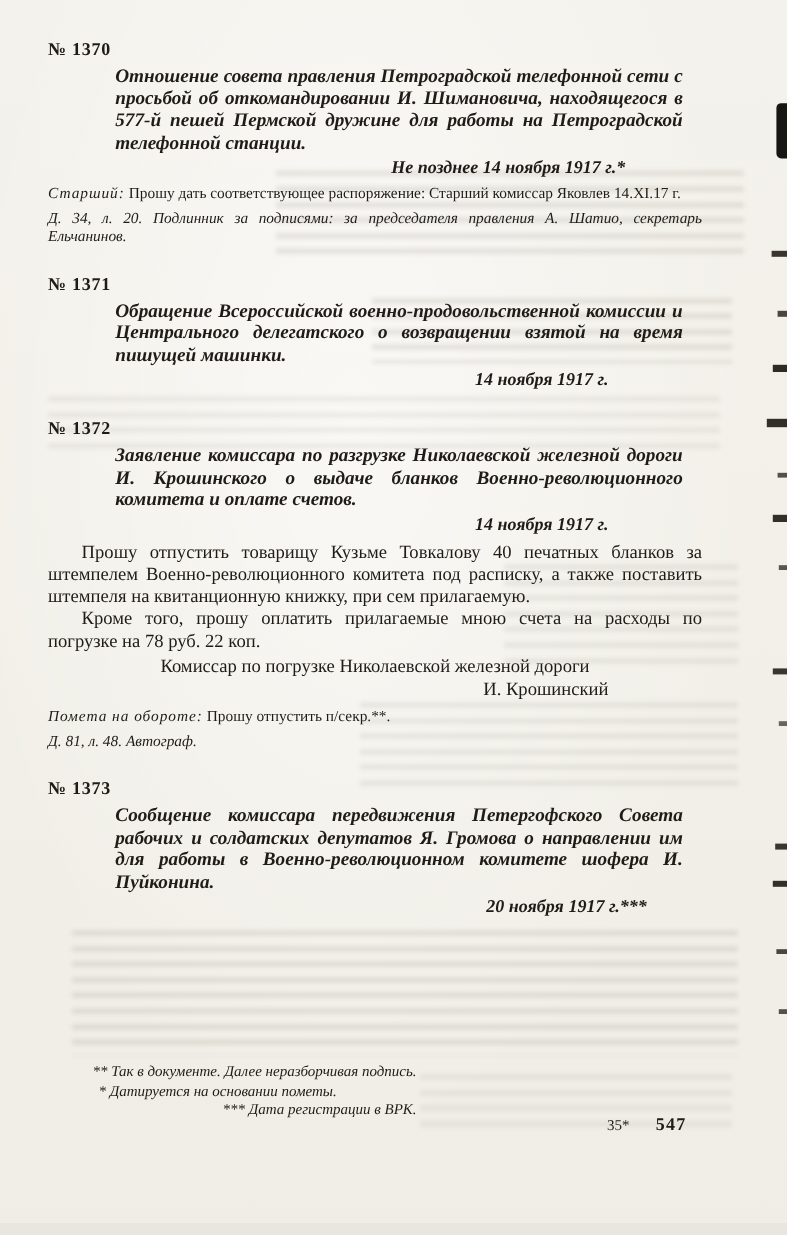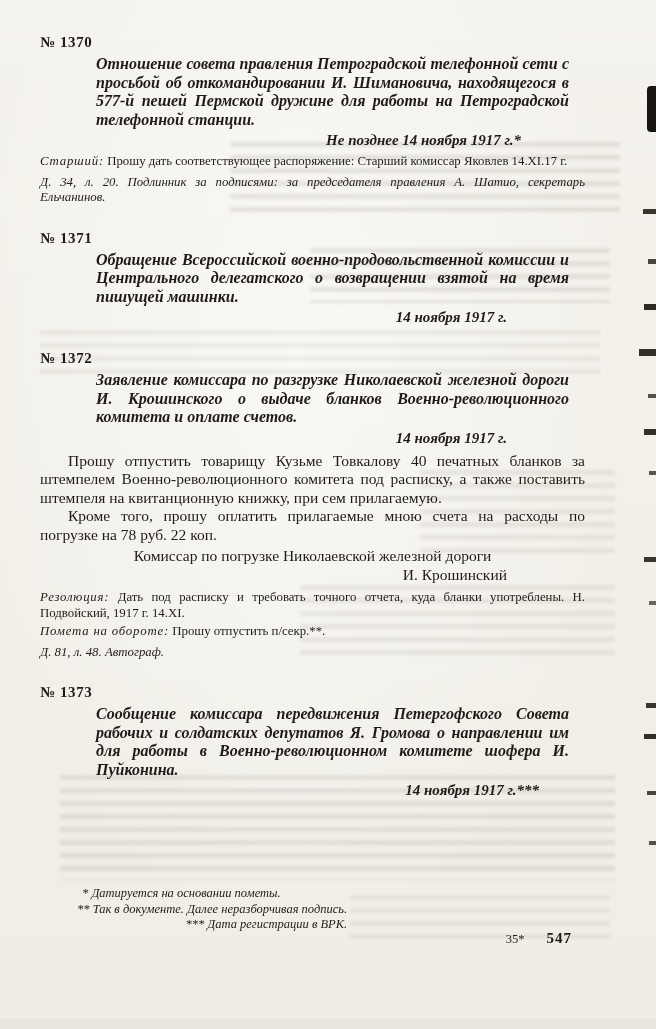--- a/index.html
+++ b/index.html
@@ -100,34 +100,33 @@
   </section>
 
   <section class="doc">
     <div class="doc-number">№ 1372</div>
     <p class="doc-title">Заявление комиссара по разгрузке Николаевской железной дороги И. Крошинского о выдаче бланков Военно-революционного комитета и оплате счетов.</p>
     <p class="doc-date" style="padding-right:78px;">14 ноября 1917 г.</p>
     <p class="body-para">Прошу отпустить товарищу Кузьме Товкалову 40 печатных бланков за штемпелем Военно-революционного комитета под расписку, а также поставить штемпеля на квитанционную книжку, при сем прилагаемую.</p>
     <p class="body-para">Кроме того, прошу оплатить прилагаемые мною счета на расходы по погрузке на 78 руб. 22 коп.</p>
     <p class="sig-position">Комиссар по погрузке Николаевской железной дороги</p>
     <p class="sig-name">И. Крошинский</p>
-    <p class="note"><span class="note-label">Резолюция:</span> <span>Дать под расписку и требовать точного отчета, куда бланки употреблены. Н. Подвойский, 1917 г. 14.XI.</span></p>
     <p class="note"><span class="note-label">Помета на обороте:</span> <span>Прошу отпустить п/секр.**.</span></p>
     <p class="source">Д. 81, л. 48. Автограф.</p>
   </section>
 
   <section class="doc">
     <div class="doc-number">№ 1373</div>
     <p class="doc-title">Сообщение комиссара передвижения Петергофского Совета рабочих и солдатских депутатов Я. Громова о направлении им для работы в Военно-революционном комитете шофера И. Пуйконина.</p>
-    <p class="doc-date" style="padding-right:46px;">14 ноября 1917 г.***</p>
+    <p class="doc-date" style="padding-right:46px;">20 ноября 1917 г.***</p>
   </section>
 
   <div class="footnotes">
+    <p class="footnote" style="margin-left:-5px;">** Так в документе. Далее неразборчивая подпись.</p>
     <p class="footnote">* Датируется на основании пометы.</p>
-    <p class="footnote" style="margin-left:-5px;">** Так в документе. Далее неразборчивая подпись.</p>
     <p class="footnote" style="margin-left:-9px;text-align:right;">*** Дата регистрации в ВРК.</p>
   </div>
 
   <div class="page-footer">
     <span class="sig-mark">35*</span>
     <span class="page-num">547</span>
   </div>
 
 </div>
 

